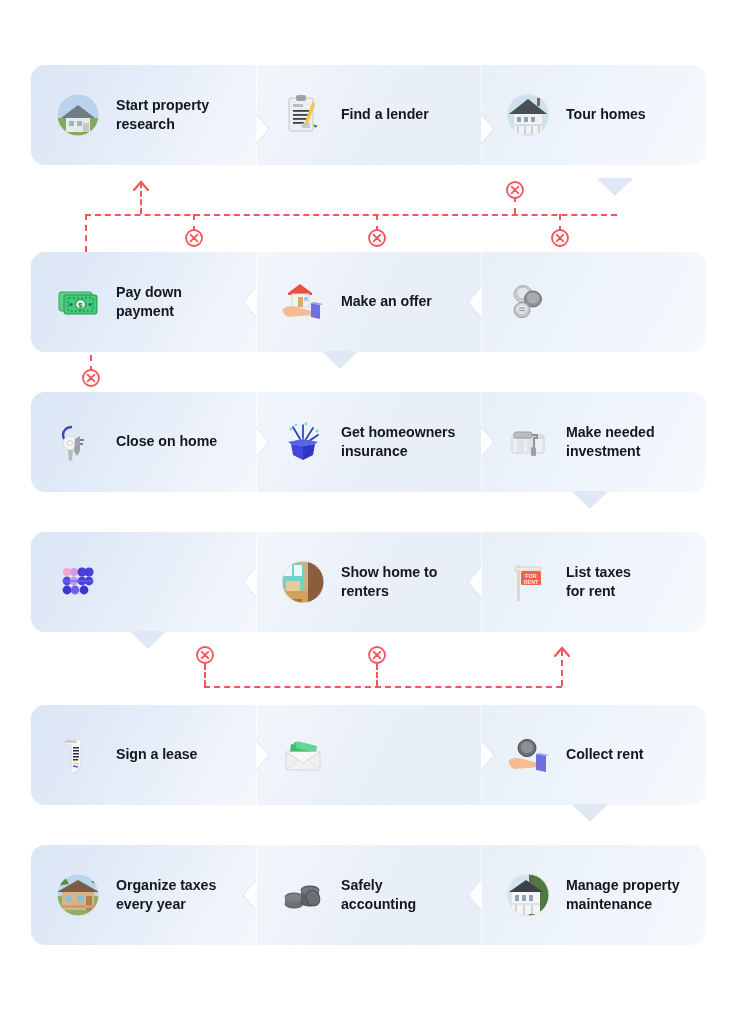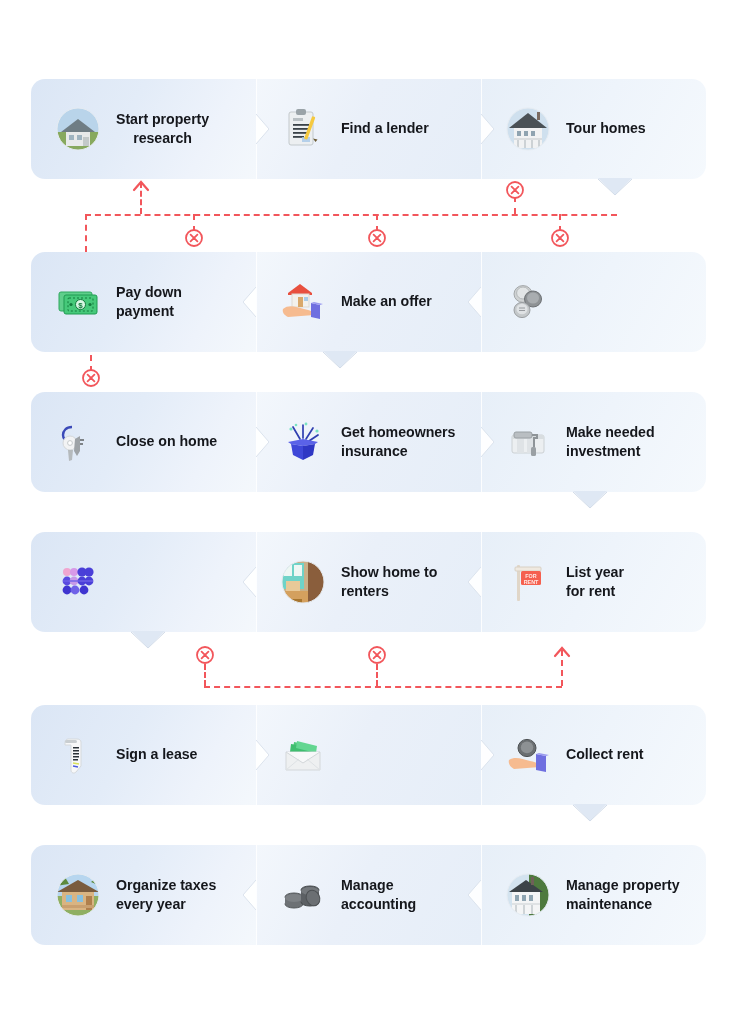--- a/index.html
+++ b/index.html
@@ -100,21 +100,21 @@
   .uparrow {
     position: absolute;
     width: 18px; height: 12px;
     z-index: 8;
   }
 </style>
 </head>
 <body>
 
 <div id="flow">
-    <div class="row" style="top: 79px; text-align: center;">
+    <div class="row" style="top: 65px;">
       <div class="card c0">
         <div class="icon-wrap">
           <svg width="46" height="46" viewBox="0 0 46 46">
             <defs>
               <clipPath id="cp1">
                 <circle cx="23" cy="23" r="21"></circle>
               </clipPath>
             </defs>
       <g clip-path="url(#cp1)">
               <rect width="46" height="26" fill="#b9d4ea"></rect>
@@ -374,21 +374,21 @@
       <div class="card c2">
         <div class="icon-wrap">
           <svg width="46" height="46" viewBox="0 0 46 46">
             <rect x="12" y="6" width="3" height="36" rx="1" fill="#e0d6c8"></rect>
       <rect x="10" y="8" width="26" height="4" rx="1" fill="#efe9e0" stroke="#d8d0c4"></rect>
       <rect x="16" y="12" width="20" height="14" rx="1.5" fill="#f5604f"></rect>
       <text x="26" y="19" font-size="5.4" font-weight="bold" font-family="Liberation Sans, sans-serif" fill="#ffe9e6" text-anchor="middle">FOR</text>
       <text x="26" y="24.5" font-size="5.4" font-weight="bold" font-family="Liberation Sans, sans-serif" fill="#ffe9e6" text-anchor="middle">RENT</text>
           </svg>
         </div>
-        <div class="label">List year
+        <div class="label">List taxes
 for rent</div>
       </div>
     </div>
     <div class="notch" style="left: 243px; top: 582px;">
       <svg width="13" height="30" viewBox="0 0 13 30">
       <polygon points="13,0 0,15 13,30" fill="#ffffff" opacity="0.92"></polygon>
       <polyline points="13,0 0,15 13,30" fill="none" stroke="#dbe3ed" stroke-width="1"></polyline>
       </svg>
     </div>
     <div class="notch" style="left: 468px; top: 582px;">
@@ -493,21 +493,21 @@
             </g>
       <g fill="#5c6064" stroke="#44484b">
       <ellipse cx="30" cy="30" rx="9" ry="4"></ellipse>
               <rect x="21" y="18" width="18" height="12" stroke="none"></rect>
               <ellipse cx="30" cy="18" rx="9" ry="4"></ellipse>
       <ellipse cx="30" cy="19" rx="9" ry="4" fill="#74787c" stroke="none"></ellipse>
             </g>
       <ellipse cx="33" cy="26" rx="6.6" ry="8" fill="#6b6f73" stroke="#4d5154" transform="rotate(-25 33 26)"></ellipse>
           </svg>
         </div>
-        <div class="label">Manage
+        <div class="label">Safely
 accounting</div>
       </div>
       <div class="card c2">
         <div class="icon-wrap">
           <svg width="46" height="46" viewBox="0 0 46 46">
             <defs>
               <clipPath id="cp6">
                 <circle cx="23" cy="23" r="21"></circle>
               </clipPath>
             </defs>

